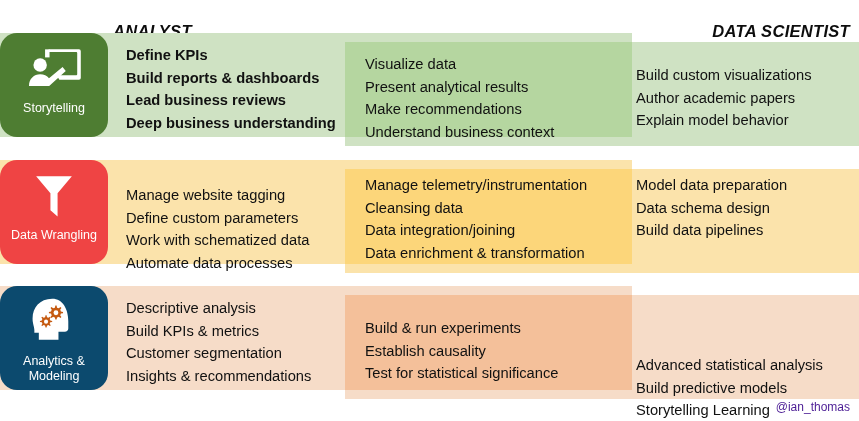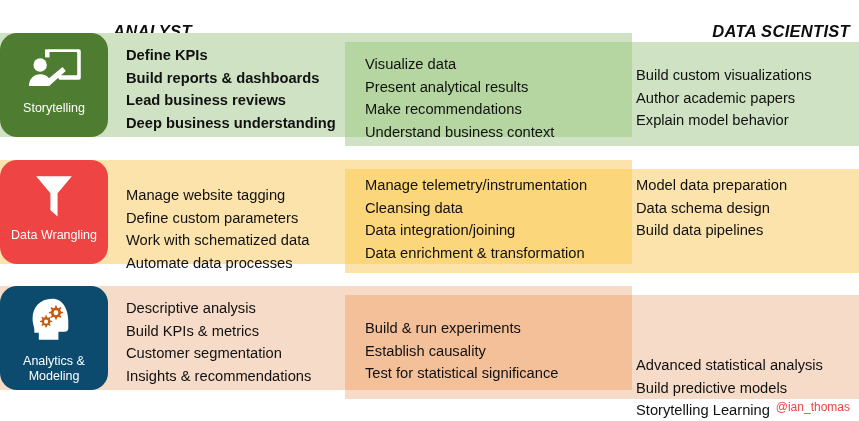--- a/index.html
+++ b/index.html
@@ -126,21 +126,21 @@
   #row-analytics .skills-analyst      { top: 11px; }
   #row-analytics .skills-shared       { top: 23px; margin-top: 8px; }
   #row-analytics .skills-scientist    { top: 20px; margin-top: 48px; }
 
   
   #watermark {
     position: absolute;
     right: 9px;
     top: 400px;
     font-size: 12px;
-    color: #ef4444;
+    color: #4c1d95;
   }
 </style>
 </head>
 <body>
 
 <div id="canvas">
 
   <div class="col-header" id="header-analyst">ANALYST</div>
 
   <div class="col-header" id="header-data-scientist">DATA SCIENTIST</div>

